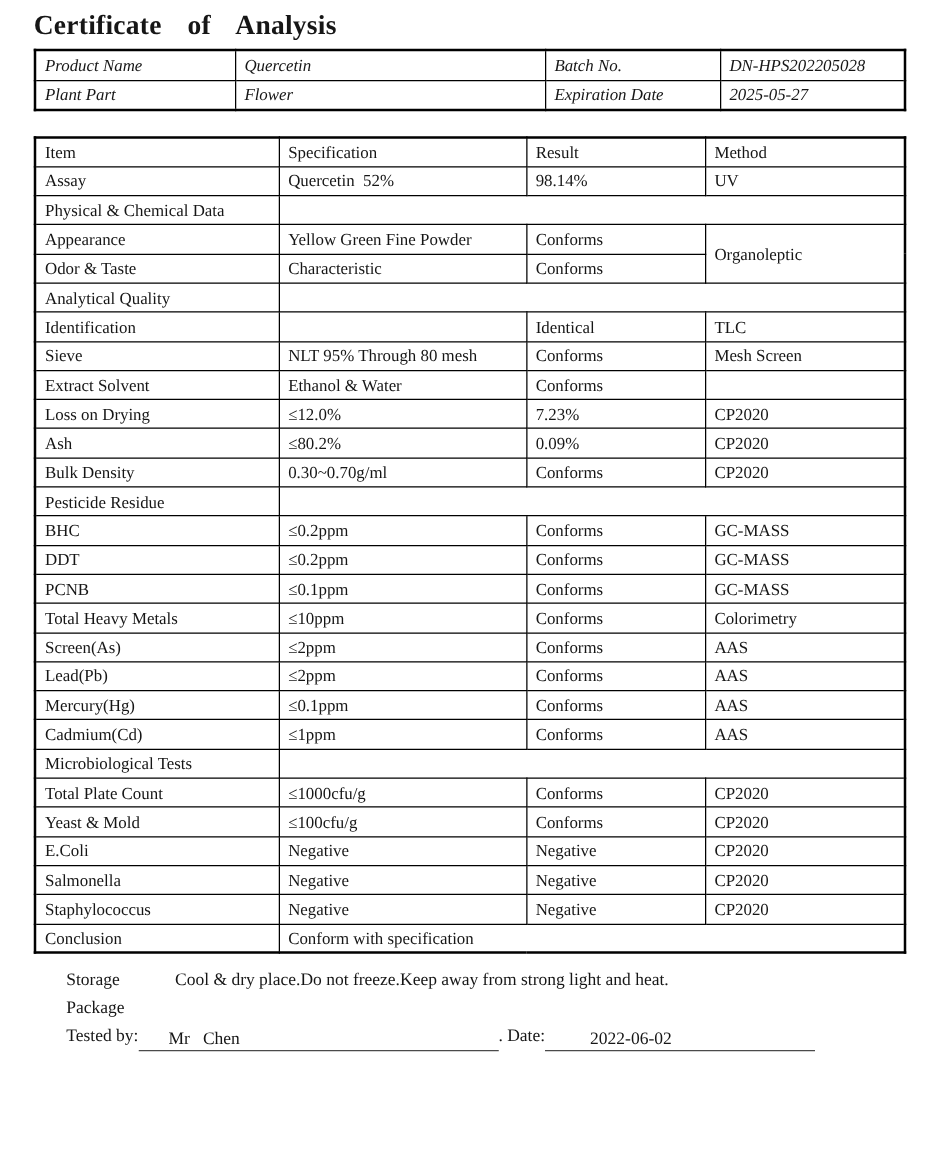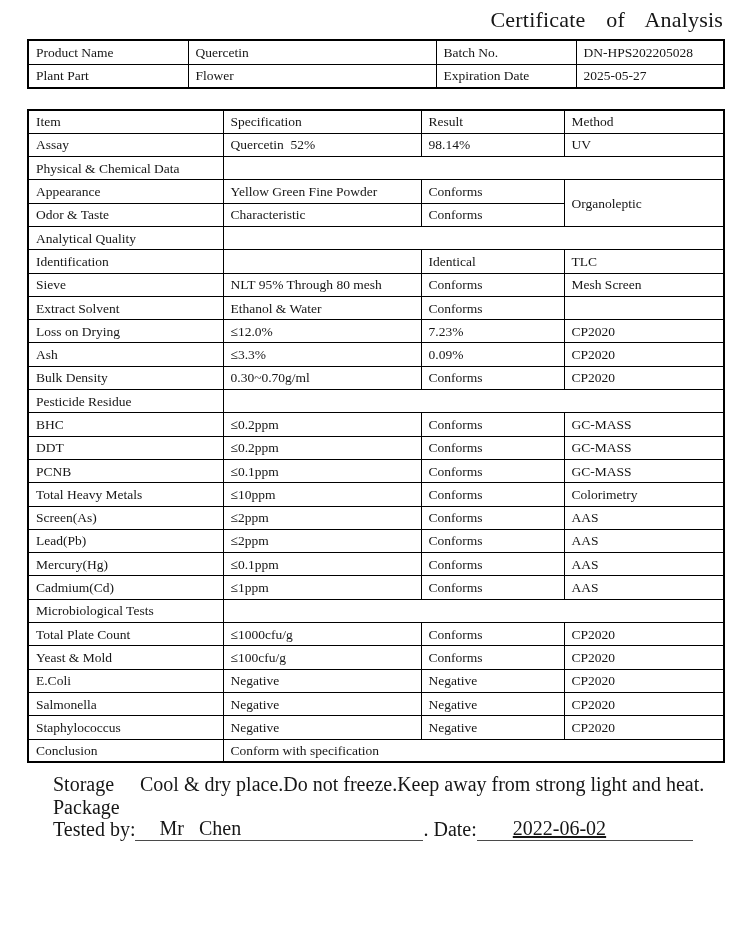--- a/index.html
+++ b/index.html
@@ -10,23 +10,23 @@
     color: #161616;
     font-family: "Liberation Serif", "DejaVu Serif", serif;
     overflow: hidden;
   }
   .page { padding: 6px 27px 0 27px; }
 
   .title {
     margin: 0;
     height: 28px;
     line-height: 28px;
-    text-align: right;
+    text-align: left;
     font-size: 22px;
-    font-weight: normal;
+    font-weight: bold;
     word-spacing: 15px;
     letter-spacing: 0.2px;
   }
 
   table.tbl {
     border-collapse: collapse;
     table-layout: fixed;
     width: 696px;
     border: 2px solid #000;
   }
@@ -36,44 +36,44 @@
     font-weight: normal;
     text-align: left;
     padding: 0 7px;
     line-height: 15px;
     overflow: hidden;
     white-space: pre-wrap;
     vertical-align: middle;
   }
 
   table.info { margin-top: 5px; }
-  table.info td { height: 24px; }
+  table.info td { height: 24px; font-style: italic; }
 
   table.spec { margin-top: 20px; padding-left: 40px; }
   table.spec td, table.spec th { height: 23.3px; }
 
   .bold { font-weight: bold; }
   .center { text-align: center; }
   .italic { font-style: italic; }
 
-  .footer { margin-top: 10px; font-size: 20px; }
+  .footer { margin-top: 10px; font-size: 14px; }
   .fline { display: flex; align-items: center; height: 22.5px; }
   .flabel { flex: none; width: 113px; padding-left: 26px; }
   .fvalue { flex: none; }
   .flabel2 { flex: none; padding-left: 26px; }
   .uline {
     flex: none;
     border-bottom: 1.5px solid #4a4a4a;
     white-space: pre;
     align-self: stretch;
     display: flex;
     align-items: flex-end;
   }
   .u1 { width: 288px; padding-left: 24px; }
-  .u2 { width: 216px; padding-left: 36px; text-decoration: underline; }
+  .u2 { width: 216px; padding-left: 36px; }
 </style>
 </head>
 <body>
 
 <div class="page">
 
   <h1 class="title">Certificate of Analysis</h1>
 
   <table class="tbl info">
     <colgroup>
@@ -158,21 +158,21 @@
           <td></td>
         </tr>
         <tr>
           <td>Loss on Drying</td>
           <td>≤12.0%</td>
           <td>7.23%</td>
           <td>CP2020</td>
         </tr>
         <tr>
           <td>Ash</td>
-          <td>≤3.3%</td>
+          <td>≤80.2%</td>
           <td>0.09%</td>
           <td>CP2020</td>
         </tr>
         <tr>
           <td>Bulk Density</td>
           <td>0.30~0.70g/ml</td>
           <td>Conforms</td>
           <td>CP2020</td>
         </tr>
         <tr>

